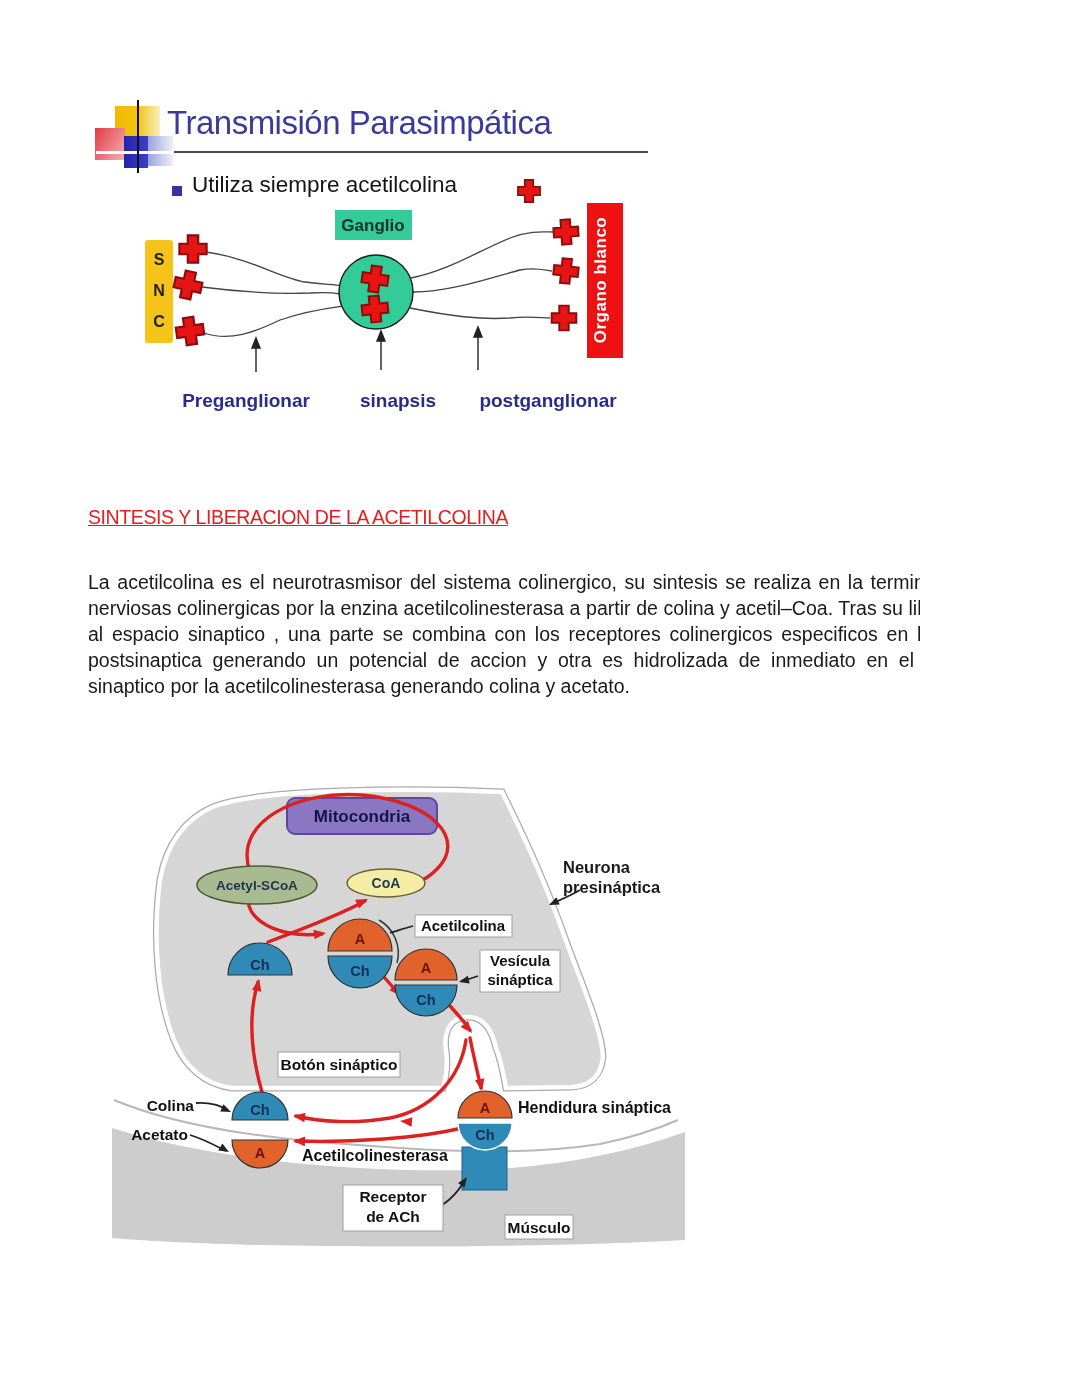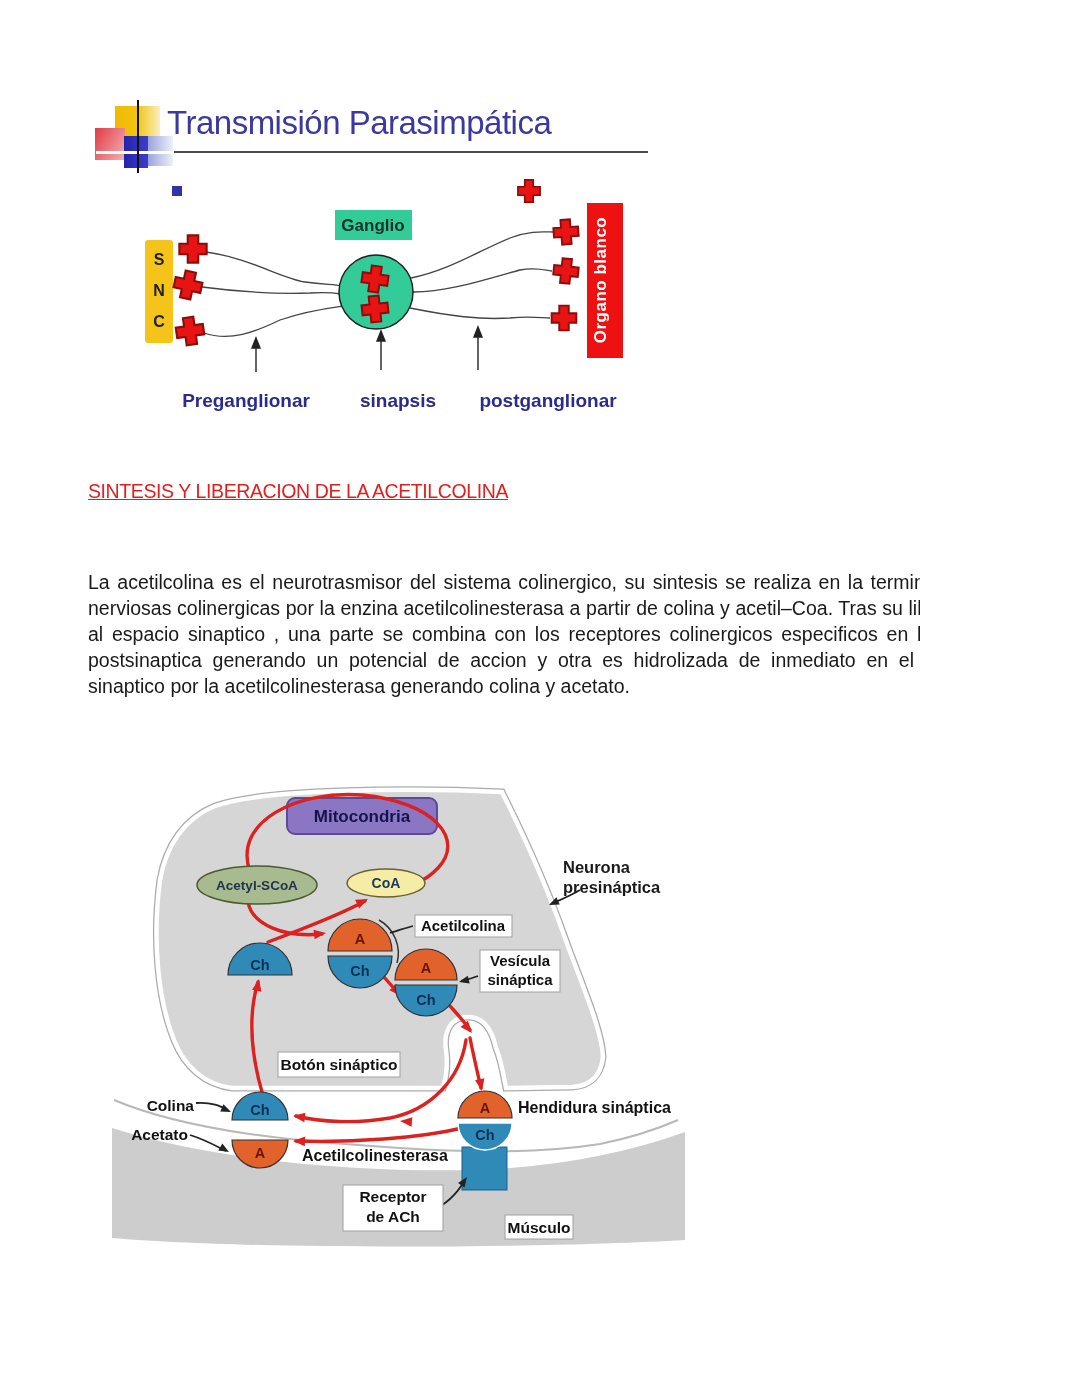--- a/index.html
+++ b/index.html
@@ -7,21 +7,21 @@
         font-family:"Liberation Sans", sans-serif;}
   .abs{position:absolute;}
   .slide-title{position:absolute;left:167px;top:104px;font-size:33px;color:#3a3a9e;
         font-weight:400;letter-spacing:-0.5px;white-space:nowrap;}
   .title-rule{position:absolute;left:172px;top:151px;width:476px;height:2px;background:#4a4a4a;}
   .title-rule-white{position:absolute;left:96px;top:151px;width:78px;height:3px;background:#ffffff;z-index:6;}
   .logo-sq{position:absolute;z-index:2;}
   .logo-line{position:absolute;left:137px;top:100px;width:2px;height:73px;background:#111;z-index:7;}
   .bullet-sq{position:absolute;left:172px;top:186px;width:10px;height:10px;background:#3333a6;}
   .bullet-text{position:absolute;left:192px;top:172px;font-size:22.5px;color:#141414;white-space:nowrap;}
-  .red-heading{position:absolute;left:88px;top:480px;font-size:19.5px;color:#e31e1e;
+  .red-heading{position:absolute;left:88px;top:506px;font-size:19.5px;color:#e31e1e;
         letter-spacing:-0.4px;text-decoration:underline;white-space:nowrap;}
   .body-par{position:absolute;left:88px;top:549px;width:904px;font-size:19.5px;line-height:26px;
         color:#1a1a1a;text-align:justify;}
   svg text{font-family:"Liberation Sans", sans-serif;}
 </style>
 </head>
 <body>
 
 <div class="page">
 
@@ -31,20 +31,21 @@
     <div class="logo-sq" style="left:148px;top:136px;width:25px;height:30px;background:linear-gradient(90deg,#9aa4dc 0%,#eef0fa 100%);"></div>
     <div class="logo-sq" style="left:124px;top:136px;width:24px;height:32px;background:linear-gradient(90deg,#2323b2 0%,#3d3dc4 100%);z-index:3;"></div>
     <div class="logo-line"></div>
   </div>
 
   <div class="slide-title">Transmisión Parasimpática</div>
   <div class="title-rule"></div>
   <div class="title-rule-white"></div>
 
   <div class="bullet-sq"></div>
+  <div class="bullet-text">Utiliza siempre acetilcolina</div>
 
   <svg class="abs" style="left:130px;top:170px;" width="520" height="250" viewBox="0 0 520 250">
     <defs>
       <path id="cross" d="M-5,-13 L5,-13 L5,-5 L13,-5 L13,5 L5,5 L5,13 L-5,13 L-5,5 L-13,5 L-13,-5 L-5,-5 Z"></path>
       <path id="bhead" d="M0,0 L-10,4 L-10,-4 Z"></path>
     </defs>
 
     <g stroke="#444" stroke-width="1.3" fill="none">
       <path d="M 76,82 C 120,88 150,108 175,112 C 195,115 205,114 211,116"></path>
       <path d="M 72,117 C 110,122 150,124 180,123 C 195,122 205,123 210,124"></path>

